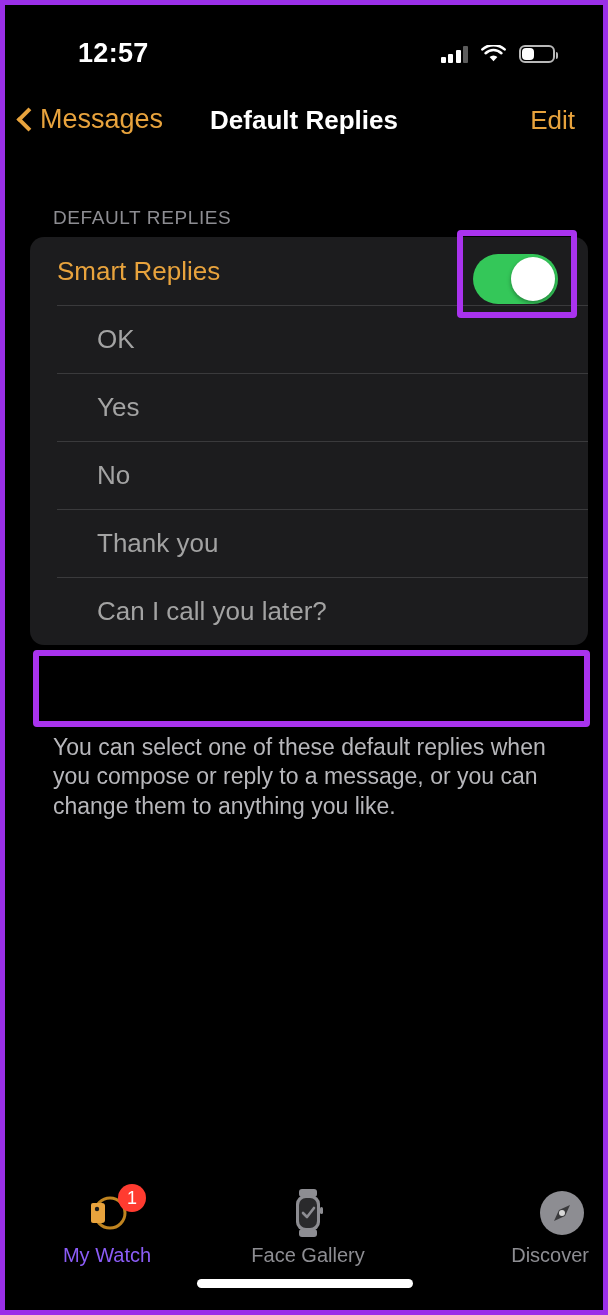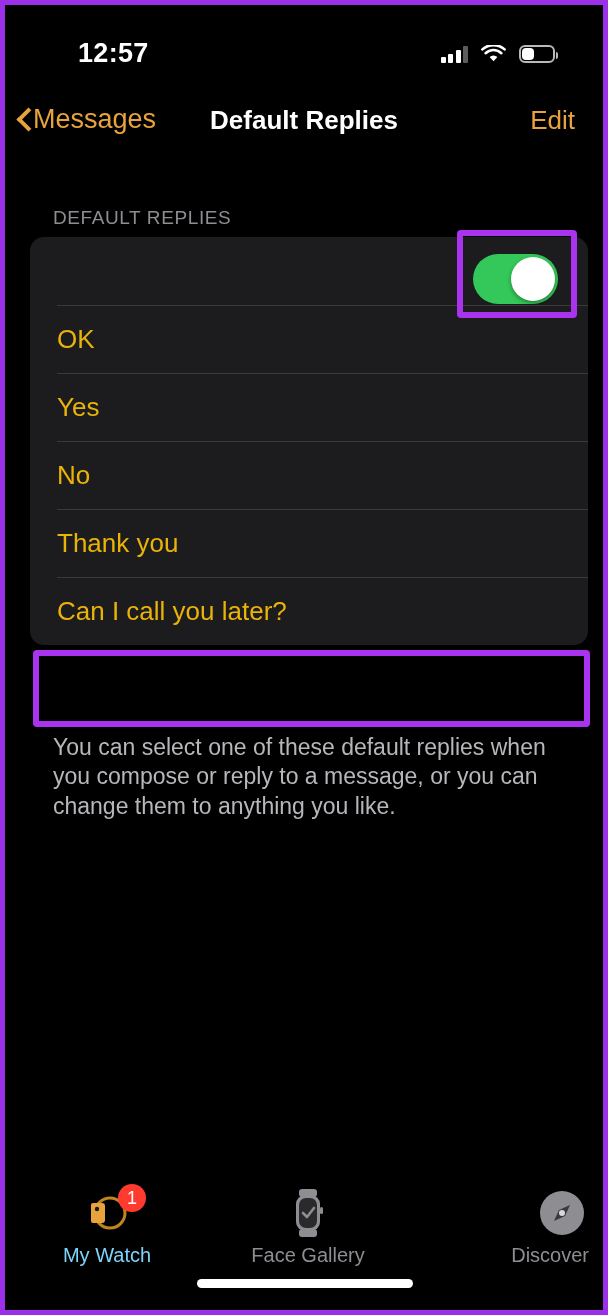--- a/index.html
+++ b/index.html
@@ -44,21 +44,21 @@
   .batt .lvl{
     position:absolute;left:1px;top:1px;bottom:1px;width:12px;
     background:#fff;border-radius:4px;
   }
   
   #navbar{
     position:absolute;left:0;top:85px;width:598px;height:70px;
   }
   #back-btn{
     position:absolute;left:12px;top:14px;
-    display:flex;align-items:center;cursor:pointer;
+    display:flex;align-items:center;gap:7px;cursor:pointer;
   }
   #back-btn .chev{
     width:16px;height:28px;position:relative;
   }
   #back-btn .chev::before{
     content:"";position:absolute;left:3px;top:5px;
     width:13px;height:13px;border-left:4px solid #e8a33d;border-bottom:4px solid #e8a33d;
     transform:rotate(45deg);
   }
   #back-label{color:#e8a33d;font-size:27px;}
@@ -80,21 +80,21 @@
   }
   .row{
     position:relative;height:68px;display:flex;align-items:center;
     padding:0 0 0 27px;box-sizing:border-box;
   }
   .row + .row::before{
     content:"";position:absolute;left:27px;right:0;top:0;height:1px;background:#3a3a3c;
   }
   .row .label{font-size:26px;}
   .label.accent{color:#e8a33d;}
-  .label.dim{color:#eab308;}
+  .label.dim{color:#a3a3a3;margin-left:40px;}
   
   #toggle-smart-replies{
     position:absolute;right:30px;top:17px;
     width:85px;height:50px;border-radius:25px;background:#34c759;cursor:pointer;
   }
   #toggle-smart-replies .knob{
     position:absolute;right:3px;top:3px;width:44px;height:44px;border-radius:50%;
     background:#fff;box-shadow:0 2px 4px rgba(0,0,0,.35);
   }
   
@@ -115,21 +115,21 @@
     background:#000;
   }
   .tab{
     position:absolute;top:8px;width:160px;height:82px;
     display:flex;flex-direction:column;align-items:center;gap:6px;cursor:pointer;
   }
   #tab-my-watch{left:22px;}
   #tab-face-gallery{left:223px;}
   #tab-discover{left:424px;align-items:flex-end;}
   .tab .tlabel{font-size:20px;color:#8d8d92;}
-  .tab.active .tlabel{color:#7dd3fc;}
+  .tab.active .tlabel{color:#8b5cf6;}
   .icon-wrap{position:relative;width:54px;height:50px;}
   
   .watch-side{position:absolute;left:4px;top:2px;width:46px;height:46px;}
   
   .badge{
     position:absolute;right:-12px;top:-4px;
     min-width:28px;height:28px;border-radius:14px;background:#ff3b30;
     color:#fff;font-size:18px;display:flex;align-items:center;justify-content:center;
     padding:0 5px;box-sizing:border-box;font-weight:500;
   }
@@ -173,20 +173,21 @@
     </div>
     <div id="nav-title">Default Replies</div>
     <div id="edit-btn">Edit</div>
   </div>
 
   <div id="section-header">DEFAULT REPLIES</div>
 
   <div id="card">
 
     <div class="row">
+      <span class="label accent">Smart Replies</span>
       <div id="toggle-smart-replies">
         <span class="knob"></span>
       </div>
     </div>
 
     <div class="row">
       <span class="label dim">OK</span>
     </div>
     <div class="row">
       <span class="label dim">Yes</span>

